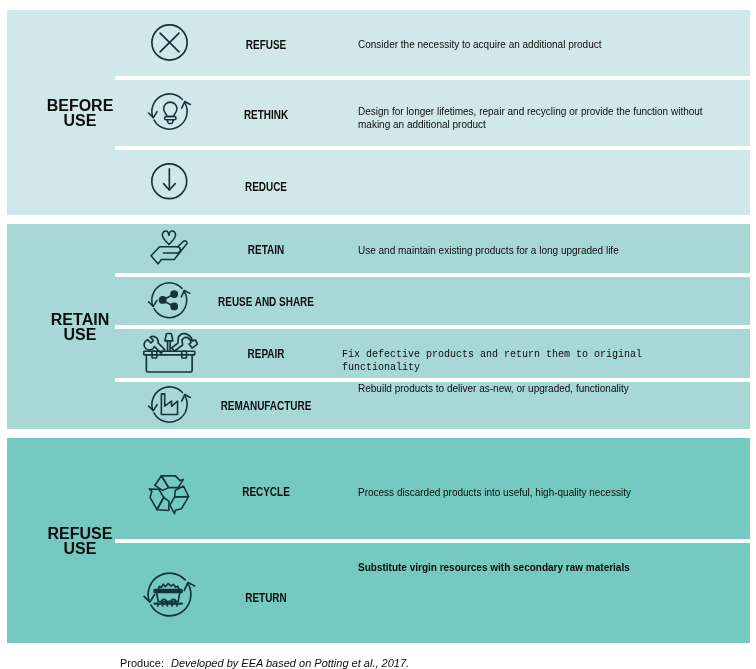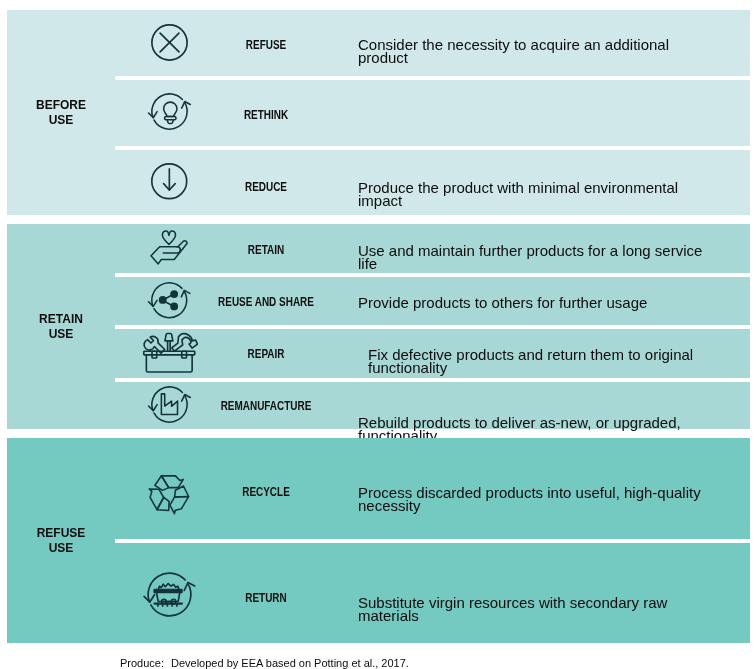--- a/index.html
+++ b/index.html
@@ -2,30 +2,30 @@
 <html><head>
 <meta charset="utf-8">
 <title>Circular economy strategies</title>
 <style>
   html,body{margin:0;padding:0;}
   body{width:756px;height:669px;background:#ffffff;
        font-family:"Liberation Sans",sans-serif;overflow:hidden;}
   .board{position:absolute;left:0;top:0;width:756px;height:669px;}
   .section{position:absolute;}
   .rowline{position:absolute;height:4px;background:#ffffff;}
-  .group-label{position:absolute;font-weight:bold;font-size:12px;
-      color:#0d0d0d;line-height:15px;text-align:center;white-space:pre-line;}
+  .group-label{position:absolute;font-weight:bold;font-size:16px;
+      color:#0d0d0d;line-height:15px;text-align:center;white-space:pre-line;margin-left:19px;}
   .icon{position:absolute;}
   .icon svg{display:block;width:100%;height:100%;}
   .term{position:absolute;font-weight:bold;font-size:12.6px;line-height:16px;color:#0d0d0d;
       text-align:center;white-space:nowrap;transform-origin:center center;}
-  .desc{position:absolute;font-size:15px;color:#0d0d0d;line-height:13px;}
+  .desc{position:absolute;font-size:10px;color:#0d0d0d;line-height:13px;}
   .source{position:absolute;top:657px;left:0;width:756px;font-size:11px;color:#0d0d0d;white-space:nowrap;}
   .source .lbl{position:absolute;left:120px;top:0;}
-  .source .txt{position:absolute;left:171px;top:0;}
+  .source .txt{position:absolute;left:171px;top:0;font-style:italic;}
 </style>
 </head>
 <body>
 
 <div class="board" id="board">
     <div class="section" style="left: 7px; top: 10px; width: 743px; height: 205px; background: rgb(208, 232, 233);"></div>
     <div class="group-label" style="left: 7px; width: 108px; top: 98px;">BEFORE
 USE</div>
     <div class="icon" style="width: 47px; height: 47px; left: 145.7px; top: 18.5px;">
       <svg viewBox="0 0 48 48" fill="none" stroke="#12343a" stroke-width="1.7" stroke-linecap="round" stroke-linejoin="round">
@@ -42,84 +42,83 @@
         <path d="M37.164 11.724 A18 18 0 0 0 7.086 30.156"></path>
         <path d="M2.60 25.50 L7.45 30.35 L11.35 24.15"></path>
         <path d="M39.265 14.461 A18 18 0 1 1 8.257 32.727"></path>
         <path d="M36.45 20.55 L39.60 13.85 L45.25 16.85"></path>
         <path d="M21.40 29.10 C21.40 26.80 18.00 25.40 18.00 21.20 A6.8 6.8 0 0 1 31.60 21.20 C31.60 25.40 28.20 26.80 28.20 29.10 Z"></path>
         <rect x="19.0" y="29.1" width="11.6" height="3.3" rx="1.5"></rect>
         <path d="M21.60 32.40 L22.50 35.30 A1.4 1.4 0 0 0 23.80 36.20 L25.80 36.20 A1.4 1.4 0 0 0 27.10 35.30 L28.00 32.40"></path>
       </svg>
     </div>
     <div class="term" style="left: 65.7px; width: 400px; top: 107.1px; transform: scaleX(0.79);">RETHINK</div>
+    <div class="desc" style="left: 358px; width: 360px; top: 104.7px;">Design for longer lifetimes, repair and recycling or provide the function without making an additional product</div>
     <div class="rowline" style="left: 115px; width: 635px; top: 146px;"></div>
     <div class="icon" style="width: 46.5px; height: 46.5px; left: 145.95px; top: 158.25px;">
       <svg viewBox="0 0 48 48" fill="none" stroke="#12343a" stroke-width="1.7" stroke-linecap="round" stroke-linejoin="round">
         <circle cx="24" cy="24" r="18"></circle>
         <path d="M24.1 11.3 L24.1 33.0"></path>
         <path d="M18.2 26.5 L24.1 33.0 L30.1 26.5"></path>
       </svg>
     </div>
     <div class="term" style="left: 65.7px; width: 400px; top: 179px; transform: scaleX(0.79);">REDUCE</div>
-    <div class="desc" style="left: 358px; width: 360px; top: 180.8px;">Produce the product with minimal environmental impact</div>
     <div class="section" style="left: 7px; top: 224px; width: 743px; height: 205px; background: rgb(167, 216, 214);"></div>
     <div class="group-label" style="left: 7px; width: 108px; top: 312px;">RETAIN
 USE</div>
     <div class="icon" style="width: 46px; height: 46px; left: 146.2px; top: 225px;">
       <svg viewBox="0 0 48 48" fill="none" stroke="#12343a" stroke-width="1.6" stroke-linecap="round" stroke-linejoin="round">
         <path d="M23.95 20.30 C23.95 20.30 17.10 14.00 17.10 10.50 C17.10 7.60 19.20 6.20 21.10 6.20 C22.60 6.20 23.40 7.40 23.95 10.90 C24.50 7.40 25.30 6.20 26.80 6.20 C28.70 6.20 30.80 7.60 30.80 10.50 C30.80 14.00 23.95 20.30 23.95 20.30 Z"></path>
         <path d="M14.19 22.64 L33.18 22.64 L39.34 16.70 A2.45 2.45 0 0 1 42.78 19.41 L29.43 36.00 L15.97 36.00 L12.73 40.59 L5.22 32.14 Z"></path>
         <path d="M18.05 29.32 L32.45 29.32 A3.34 3.34 0 0 0 32.45 22.64"></path>
       </svg>
     </div>
     <div class="term" style="left: 65.7px; width: 400px; top: 241.9px; transform: scaleX(0.79);">RETAIN</div>
-    <div class="desc" style="left: 358px; width: 360px; top: 243.7px;">Use and maintain further products for a long service life</div>
+    <div class="desc" style="left: 358px; width: 360px; top: 243.7px;">Use and maintain existing products for a long upgraded life</div>
     <div class="rowline" style="left: 115px; width: 635px; top: 273px;"></div>
     <div class="icon" style="width: 46.5px; height: 46.5px; left: 145.95px; top: 277.25px;">
       <svg viewBox="0 0 48 48" fill="none" stroke="#12343a" stroke-width="1.6" stroke-linecap="round" stroke-linejoin="round">
         <path d="M37.164 11.724 A18 18 0 0 0 7.086 30.156"></path>
         <path d="M2.60 25.50 L7.45 30.35 L11.35 24.15"></path>
         <path d="M39.265 14.461 A18 18 0 1 1 8.257 32.727"></path>
         <path d="M36.45 20.55 L39.60 13.85 L45.25 16.85"></path>
         <path d="M19.70 22.45 L26.60 18.85 M19.70 25.50 L26.60 29.15"></path>
         <circle cx="29.05" cy="17.65" r="3.25" fill="#12343a"></circle>
         <circle cx="17.25" cy="23.65" r="3.25" fill="#12343a"></circle>
         <circle cx="29.05" cy="30.35" r="3.25" fill="#12343a"></circle>
       </svg>
     </div>
     <div class="term" style="left: 65.7px; width: 400px; top: 293.9px; transform: scaleX(0.79);">REUSE AND SHARE</div>
-    <div class="desc" style="left: 358px; width: 360px; top: 295.7px;">Provide products to others for further usage</div>
     <div class="rowline" style="left: 115px; width: 635px; top: 325px;"></div>
     <div class="icon" style="width: 58.5px; height: 45.2px; left: 139.95px; top: 330.9px;">
       <svg viewBox="0 0 57 44" fill="none" stroke="#12343a" stroke-width="1.6" stroke-linecap="round" stroke-linejoin="round">
         <path d="M9.90 5.95 L13.15 9.20 L10.65 11.70 L7.40 8.45 A5.2 5.2 0 1 0 14.05 15.10 L20.50 21.55 L24.05 18.00 L17.60 11.55 A5.2 5.2 0 0 0 9.90 5.95 Z"></path>
         <path d="M26.65 2.40 L29.65 2.40 A1.2 1.2 0 0 1 30.80 3.30 L32.00 9.60 L24.30 9.60 L25.50 3.30 A1.2 1.2 0 0 1 26.65 2.40 Z"></path>
         <path d="M26.90 9.60 L26.90 19.70 M29.40 9.60 L29.40 19.70"></path>
         <path d="M37.55 5.45 L40.20 2.95 A8.6 8.6 0 0 1 51.10 9.60 L54.00 8.70 L56.10 12.70 L50.70 16.60 L47.80 12.70 L49.70 11.25 A5.2 5.2 0 0 0 43.30 6.35 L40.90 8.70 L41.55 13.60 L38.70 15.65 L33.55 19.70 L30.90 16.40 L36.90 11.70 Z"></path>
         <rect x="3.70" y="19.70" width="49.60" height="3.60" rx="0.6"></rect>
         <path d="M6.20 23.30 L6.20 38.50 A1.4 1.4 0 0 0 7.60 39.90 L49.40 39.90 A1.4 1.4 0 0 0 50.80 38.50 L50.80 23.30"></path>
         <rect x="11.70" y="19.70" width="4.60" height="6.60" rx="0.7"></rect>
         <rect x="40.70" y="19.70" width="4.60" height="6.60" rx="0.7"></rect>
       </svg>
     </div>
     <div class="term" style="left: 65.7px; width: 400px; top: 346.4px; transform: scaleX(0.79);">REPAIR</div>
-    <div class="desc" style="left: 368px; width: 360px; top: 348.2px;">Fix defective products and return them to original functionality</div>
+    <div class="desc" style="left: 342px; width: 360px; top: 348.2px; font-family: Liberation Mono, monospace;">Fix defective products and return them to original functionality</div>
     <div class="rowline" style="left: 115px; width: 635px; top: 378px;"></div>
     <div class="icon" style="width: 47px; height: 47px; left: 145.7px; top: 381.3px;">
       <svg viewBox="0 0 48 48" fill="none" stroke="#12343a" stroke-width="1.6" stroke-linecap="round" stroke-linejoin="round">
         <path d="M37.164 11.724 A18 18 0 0 0 7.086 30.156"></path>
         <path d="M2.60 25.50 L7.45 30.35 L11.35 24.15"></path>
         <path d="M39.265 14.461 A18 18 0 1 1 8.257 32.727"></path>
         <path d="M36.45 20.55 L39.60 13.85 L45.25 16.85"></path>
         <path d="M15.70 34.25 L15.70 13.15 L19.10 13.15 L19.10 25.65 L26.10 20.45 L26.10 25.85 L32.20 20.55 L32.20 34.25 Z"></path>
       </svg>
     </div>
     <div class="term" style="left: 65.7px; width: 400px; top: 398.4px; transform: scaleX(0.79);">REMANUFACTURE</div>
-    <div class="desc" style="left: 358px; width: 360px; top: 416px;">Rebuild products to deliver as-new, or upgraded, functionality</div>
+    <div class="desc" style="left: 358px; width: 360px; top: 382px;">Rebuild products to deliver as-new, or upgraded, functionality</div>
     <div class="section" style="left: 7px; top: 438px; width: 743px; height: 205px; background: rgb(116, 201, 193);"></div>
     <div class="group-label" style="left: 7px; width: 108px; top: 526px;">REFUSE
 USE</div>
     <div class="icon" style="width: 50px; height: 50px; left: 144.2px; top: 469.1px;">
       <svg viewBox="0 0 48 48" fill="none" stroke="#12343a" stroke-width="1.5" stroke-linecap="round" stroke-linejoin="round">
         <path d="M16.70 6.50 L30.20 6.60 L34.40 11.00 L37.70 10.00 L32.80 17.90 L23.70 17.90 Z"></path>
         <path d="M16.70 6.50 L10.40 15.80 L17.80 20.50 L23.70 17.90 Z"></path>
         <path d="M42.81 26.43 L35.97 38.07 L30.06 39.51 L29.27 42.86 L24.88 34.67 L29.43 26.79 Z"></path>
         <path d="M42.81 26.43 L37.90 16.32 L30.13 20.38 L29.43 26.79 Z"></path>
         <path d="M12.49 39.07 L5.83 27.33 L7.54 21.49 L5.03 19.14 L14.32 19.43 L18.87 27.31 Z"></path>
@@ -139,19 +138,19 @@
         <rect x="11.11" y="19.92" width="23.36" height="2.35" rx="0.4" fill="#12343a"></rect>
         <path d="M13.00 22.27 L14.54 29.90 L31.28 29.90 L32.70 22.27"></path>
         <circle cx="19.31" cy="29.95" r="1.90"></circle>
         <circle cx="27.35" cy="29.95" r="1.90"></circle>
         <path d="M21.21 29.95 L25.45 29.95"></path>
         <path d="M11.36 31.60 L34.47 31.60" stroke-width="1.9"></path>
         <path d="M14.20 31.60 L14.20 33.65 M18.20 31.60 L18.20 33.65 M22.20 31.60 L22.20 33.65 M26.20 31.60 L26.20 33.65 M30.20 31.60 L30.20 33.65" stroke-width="1.5"></path>
       </svg>
     </div>
     <div class="term" style="left: 65.7px; width: 400px; top: 589.6px; transform: scaleX(0.79);">RETURN</div>
-    <div class="desc" style="left: 358px; width: 360px; top: 596px;">Substitute virgin resources with secondary raw materials</div>
+    <div class="desc" style="left: 358px; width: 360px; top: 561px; font-weight: bold;">Substitute virgin resources with secondary raw materials</div>
   </div>
 
 <div class="source">
   <span class="lbl">Produce:</span>
   <span class="txt">Developed by EEA based on Potting et al., 2017.</span>
 </div>
 
 </body></html>

